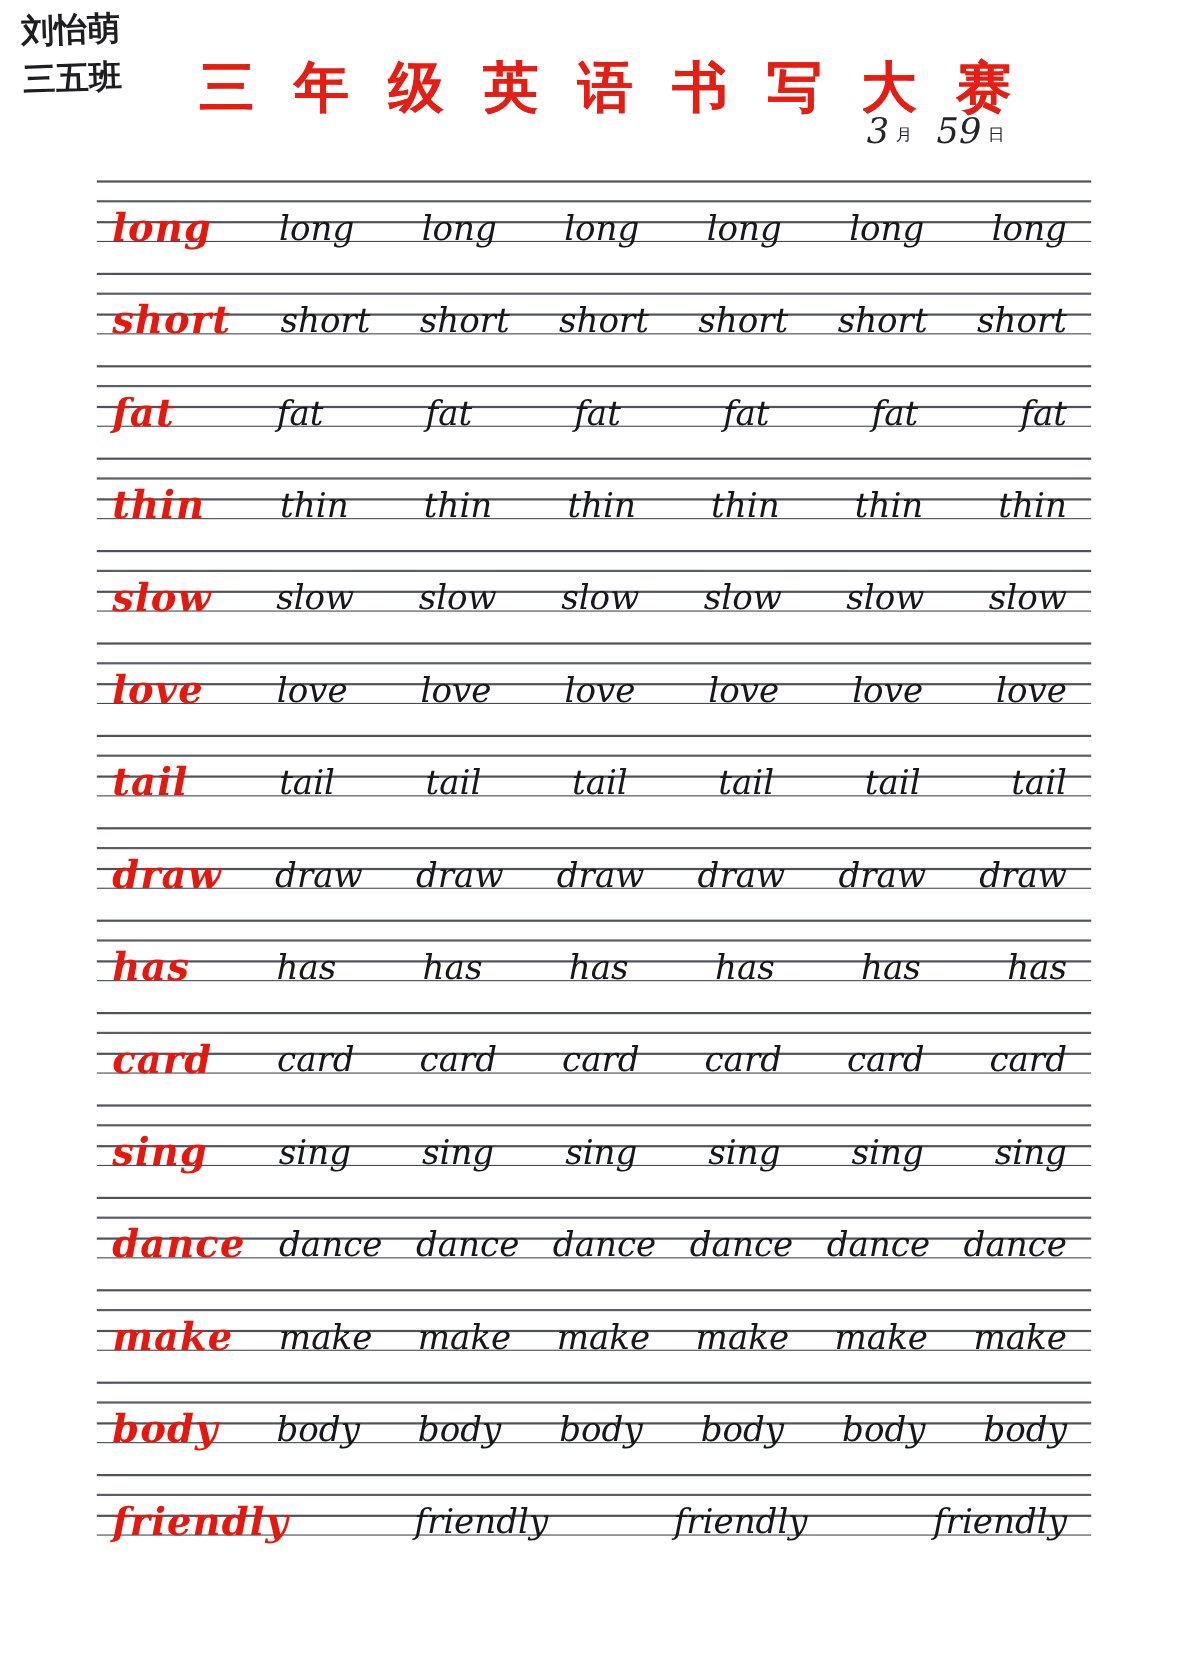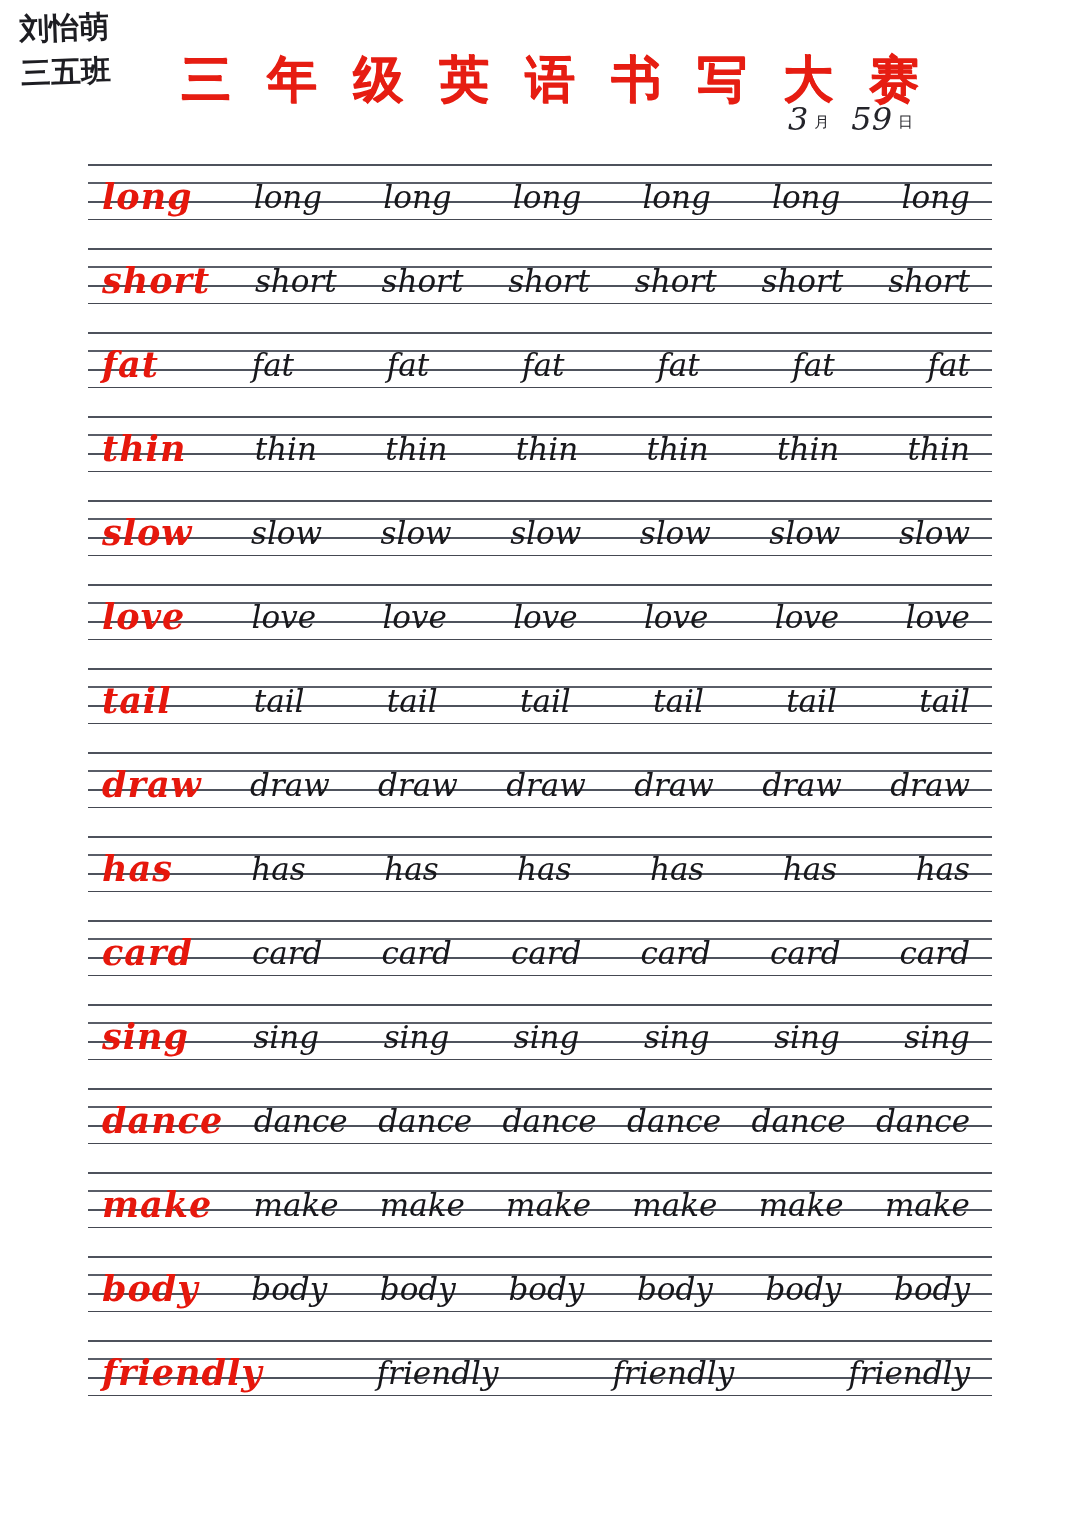--- a/index.html
+++ b/index.html
@@ -53,21 +53,21 @@
     background-image:
       linear-gradient(#4e525c, #4e525c),
       linear-gradient(#5a5e68, #5a5e68),
       linear-gradient(#4e525c, #4e525c),
       linear-gradient(#454952, #454952);
     background-size: 100% 2px, 100% 2px, 100% 2px, 100% 2px;
     background-position: 0 0, 0 18px, 0 37px, 0 55px;
     background-repeat: no-repeat;
     display: flex;
     justify-content: space-between;
-    padding: 5px 22px 0 14px;
+    padding: 16px 22px 0 14px;
     box-sizing: border-box;
   }
   .model-word {
     font-size: 35px; line-height: 56px;
     font-weight: bold; font-style: italic;
     color: #e6170c;
     letter-spacing: 1px;
     white-space: nowrap;
   }
   .copy-word {

